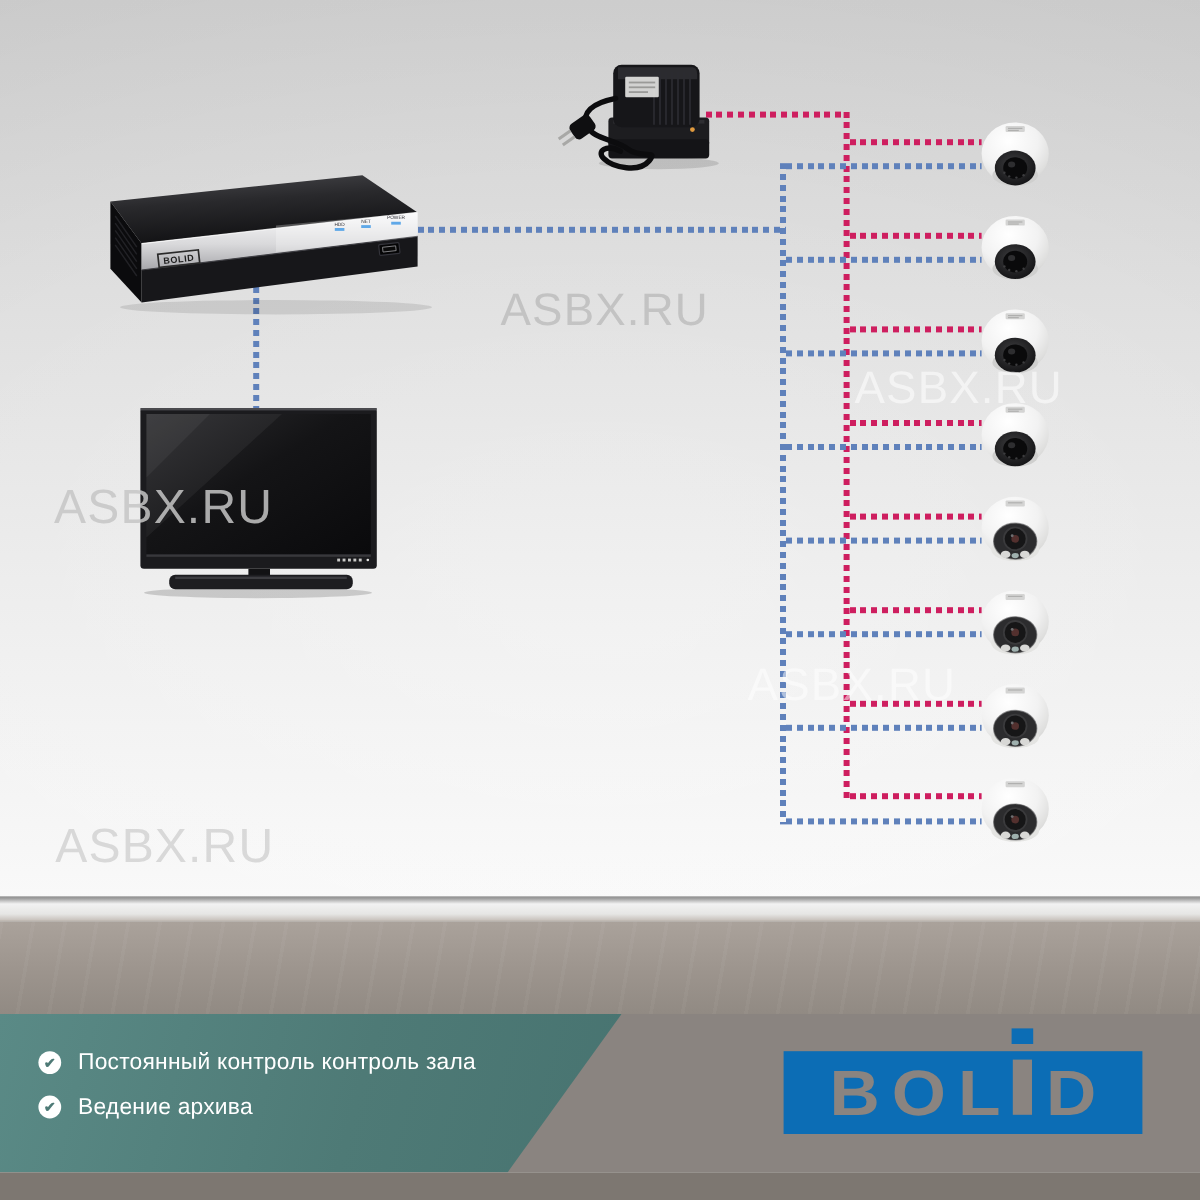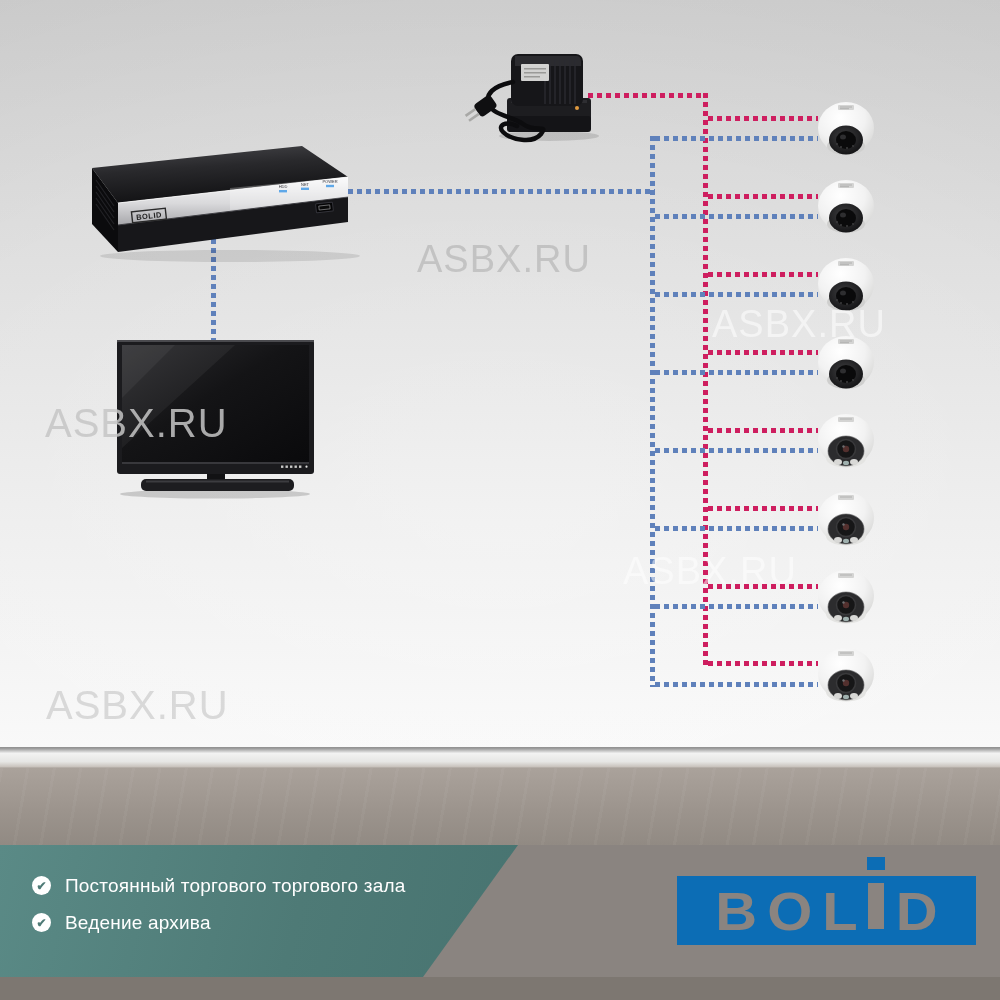--- a/index.html
+++ b/index.html
@@ -49,21 +49,21 @@
      background:linear-gradient(105deg,#5a8a86 0%, var(--panel-teal) 55%, #477370 100%);
      clip-path:polygon(0 0,518px 0,423px 100%,0 100%);}
   .bullets{position:absolute;left:32px;top:876px;z-index:42;}
   .bullet{display:flex;align-items:center;margin-bottom:18px;height:19px;}
   .check-circle{width:19px;height:19px;border-radius:50%;background:#ffffff;display:flex;
      align-items:center;justify-content:center;margin-right:14px;flex:0 0 auto;}
   .check-circle span{color:var(--panel-teal);font-size:12px;font-weight:bold;line-height:1;}
   .bullet-label{color:#ffffff;font-size:19px;letter-spacing:.2px;}
 
   .logo{position:absolute;left:653px;top:876px;width:299px;height:69px;z-index:42;
-     background:var(--logo-blue);display:flex;align-items:center;justify-content:center;margin-left:24px;}
+     background:var(--logo-blue);display:flex;align-items:center;justify-content:center;}
   .logo-row{display:flex;align-items:flex-end;height:100%;padding-bottom:7px;box-sizing:border-box;}
   .logo-letters{color:var(--band-gray);font-size:58px;font-weight:bold;letter-spacing:10px;line-height:1;
      transform:scaleY(0.92);transform-origin:bottom;}
   .logo-letters.right{letter-spacing:0;margin-left:10px;}
   .logo-i{position:relative;width:16px;height:46px;background:var(--band-gray);margin:0 2px 9px 0;}
   .logo-i-dot{position:absolute;left:-1px;top:-26px;width:18px;height:13px;background:var(--logo-blue);}
 </style>
 </head>
 <body>
 
@@ -283,21 +283,21 @@
 
   <div class="band"></div>
   <div class="teal-panel"></div>
   <div class="bottom-strip"></div>
 
   <div class="bullets">
     <div class="bullet">
       <div class="check-circle">
           <span>✔</span>
         </div>
-      <div class="bullet-label">Постоянный торгового торгового зала</div>
+      <div class="bullet-label">Постоянный контроль контроль зала</div>
     </div>
     <div class="bullet">
       <div class="check-circle">
           <span>✔</span>
         </div>
       <div class="bullet-label">Ведение архива</div>
     </div>
   </div>
 
   <div class="logo">

